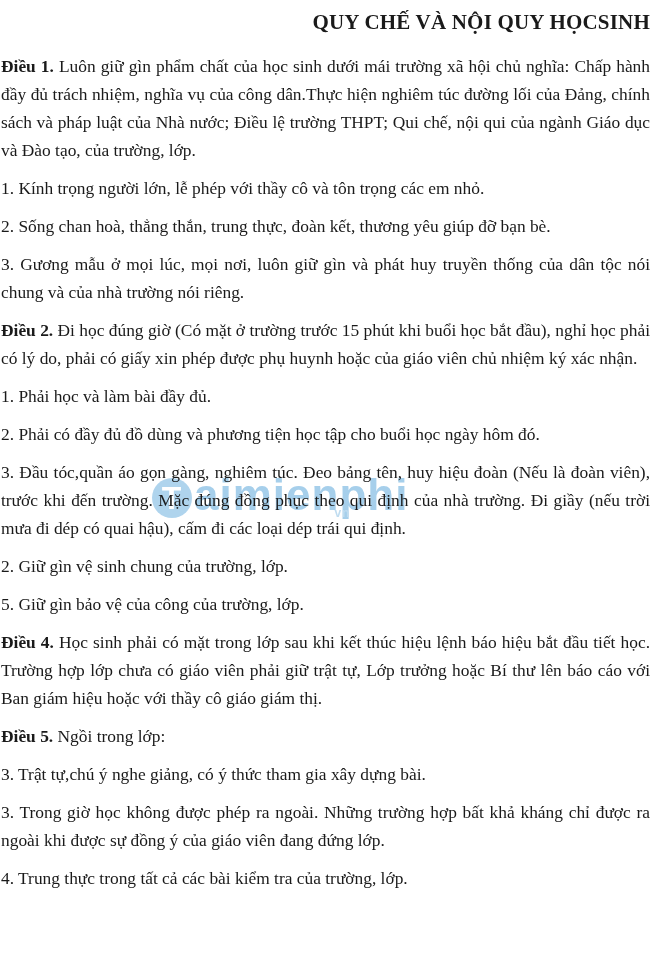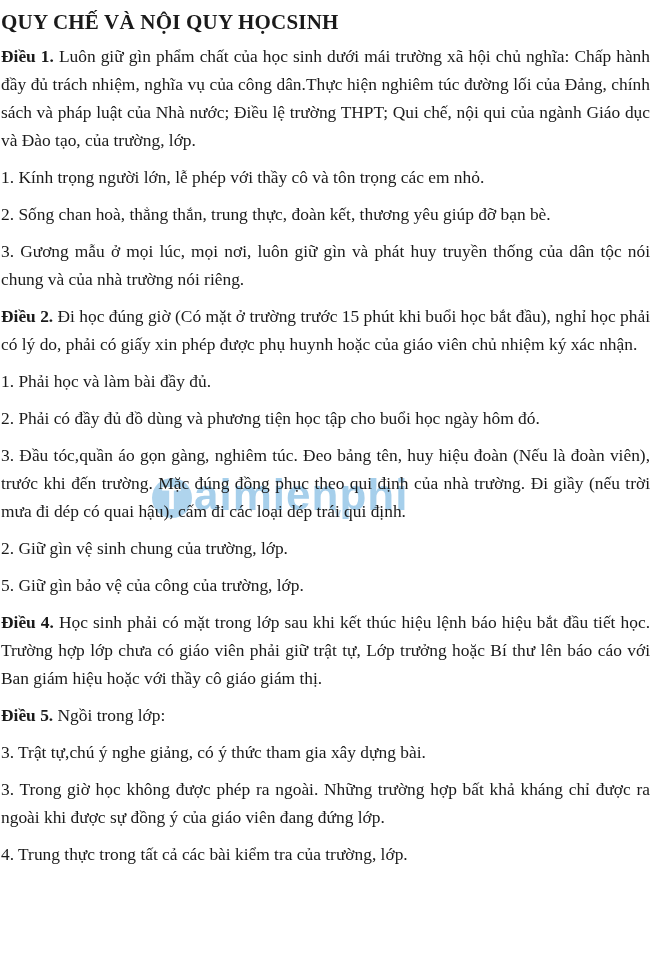--- a/index.html
+++ b/index.html
@@ -18,31 +18,31 @@
     .page {
       position: relative;
       width: 650px;
       height: 958px;
       box-sizing: border-box;
       padding: 0 0 0 1px;
     }
     .title {
       font-weight: bold;
       font-size: 21px;
-      text-align: left;
+      text-align: right;
       margin: 0;
       padding-top: 4px;
       height: 34px;
       line-height: 28px;
       letter-spacing: 0.2px;
     }
     .para {
       font-size: 17.4px;
       line-height: 28px;
-      margin: 0 0 9px 0;
+      margin: 10px 0 9px 0;
       text-align: justify;
       text-align-last: left;
       padding-right: 0;
     }
     .para .label {
       font-weight: bold;
     }
     .watermark {
       position: absolute;
       pointer-events: none;

